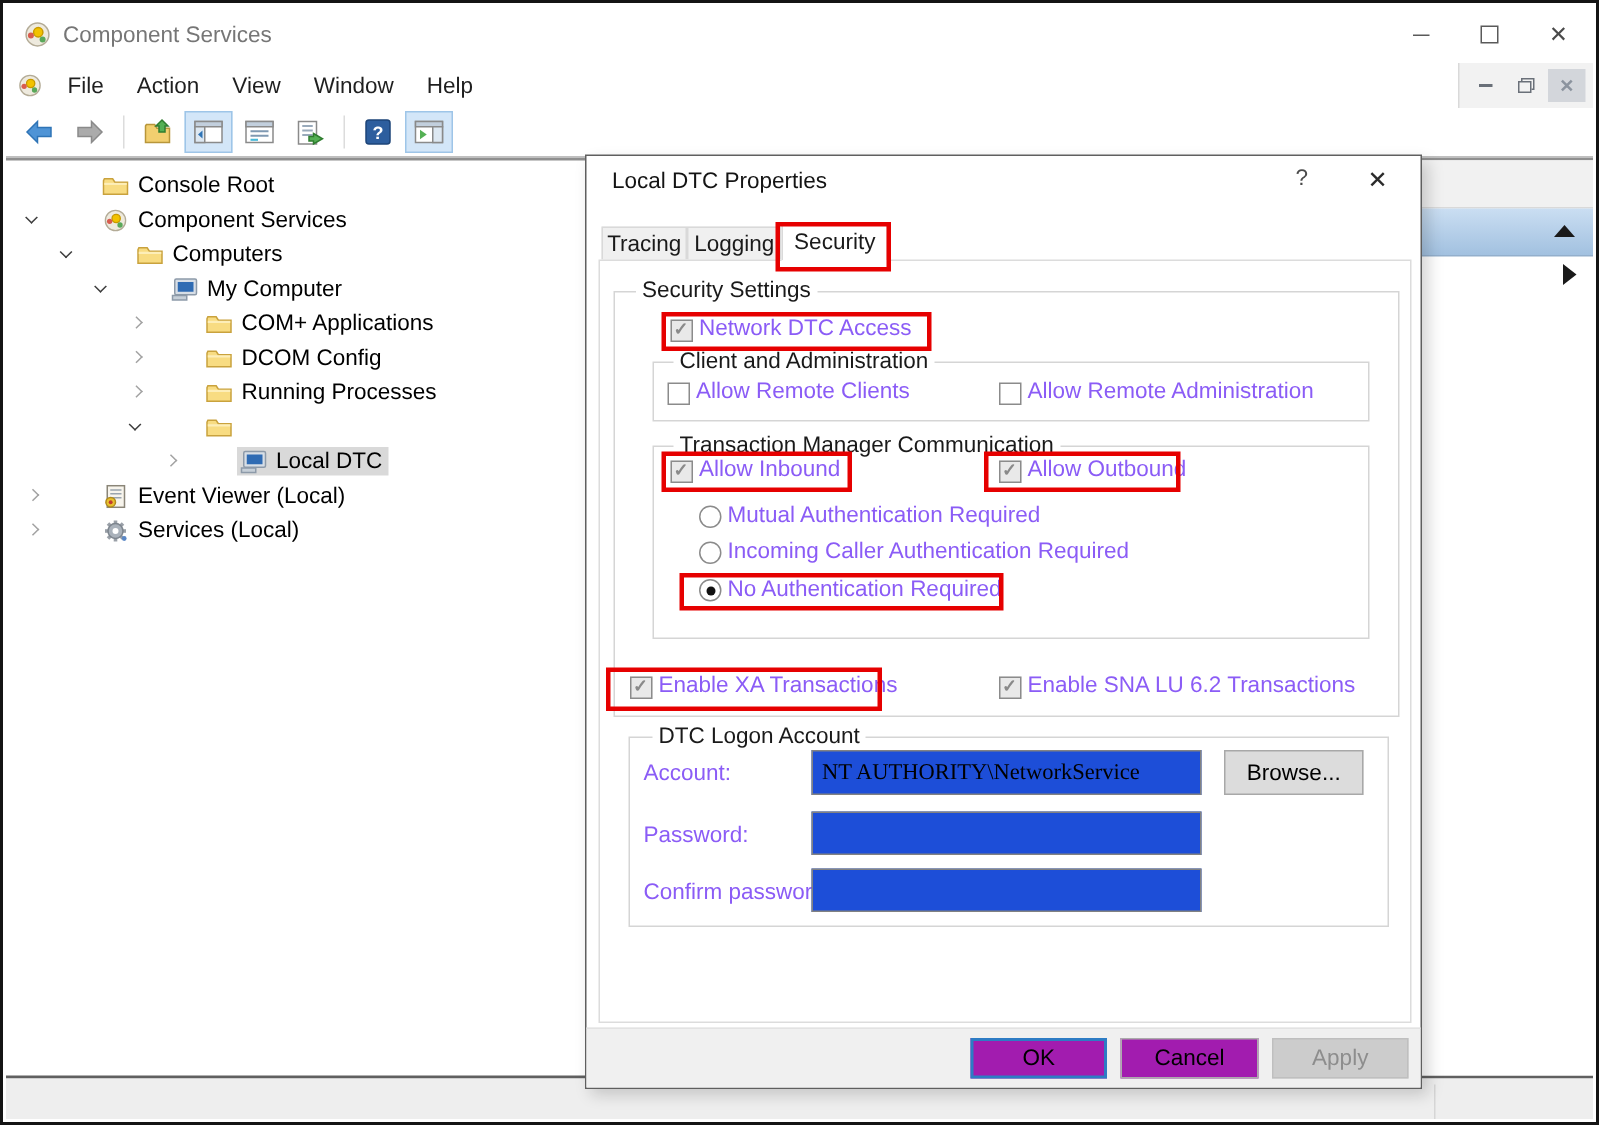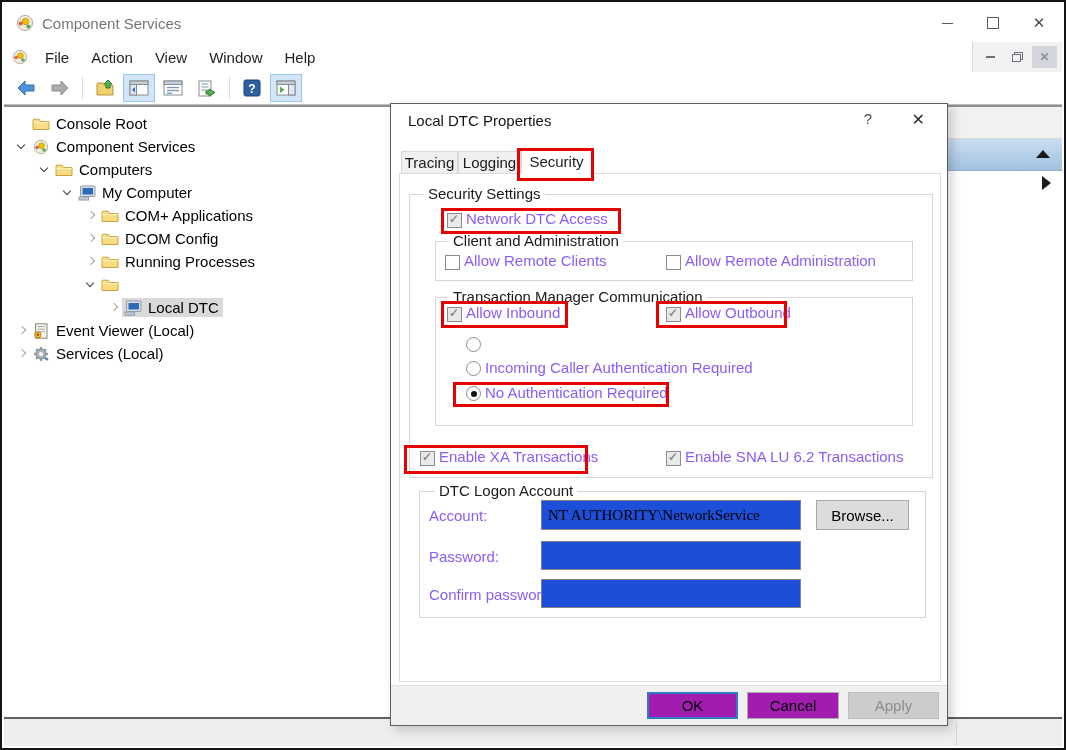--- a/index.html
+++ b/index.html
@@ -30,21 +30,21 @@
   .g-mclose{font-size:12px;font-weight:bold;color:#8b939e;}
 
   .toolbar{position:absolute;left:2px;top:70px;right:2px;height:32px;background:#fff;display:flex;align-items:center;border-bottom:1px solid #bfbfbf;}
   .tb-btn{width:30px;height:26px;display:flex;align-items:center;justify-content:center;margin:0 1px;border:1px solid transparent;}
   .tb-btn.active{background:#d3e6f8;border:1px solid #9ec5e8;}
   .tb-sep{width:1px;height:22px;background:#dcdcdc;margin:0 5px;}
 
   
   .workspace{position:absolute;left:2px;top:103px;right:2px;bottom:2px;background:#fff;border-top:2px solid #8f8f8f;box-sizing:border-box;}
   .tree{position:absolute;left:0;top:3px;width:520px;padding-top:2px;}
-  .tree-row{display:flex;align-items:center;height:23px;font-size:15px;color:#000;}
+  .tree-row{display:flex;align-items:center;height:23px;font-size:15px;color:#000;gap:36px;}
   .chev{width:16px;height:16px;position:relative;flex:none;}
   .chev.collapsed::after{content:"";position:absolute;left:5px;top:4px;width:5px;height:5px;
       border-top:1px solid #a2a2a2;border-right:1px solid #a2a2a2;transform:rotate(45deg);}
   .chev.expanded::after{content:"";position:absolute;left:4px;top:3px;width:5px;height:5px;
       border-top:1px solid #3c3c3c;border-right:1px solid #3c3c3c;transform:rotate(135deg);}
   .t-core{display:flex;align-items:center;padding:1px 4px 1px 2px;}
   .t-core.sel{background:#d9d9d9;}
   .t-core svg{margin-right:6px;flex:none;}
   .t-label{white-space:nowrap;}
 
@@ -386,20 +386,21 @@
   <span class="lbl" style="left:294px;top:148px;z-index:4">Allow Remote Administration</span>
 
   <div class="grp" style="left:44px;top:193px;width:478px;height:129px;z-index:3"></div>
   <span class="grp-lbl" style="left:58px;top:184px;">Transaction Manager Communication</span>
   <span class="cb on" style="left:56px;top:203px;z-index:4"></span>
   <span class="lbl" style="left:75px;top:200px;z-index:4">Allow Inbound</span>
   <span class="cb on" style="left:275px;top:203px;z-index:4"></span>
   <span class="lbl" style="left:294px;top:200px;z-index:4">Allow Outbound</span>
 
   <span class="rb" style="left:75px;top:233px;z-index:4"></span>
+  <span class="lbl" style="left:94px;top:231px;z-index:4">Mutual Authentication Required</span>
   <span class="rb" style="left:75px;top:257px;z-index:4"></span>
   <span class="lbl" style="left:94px;top:255px;z-index:4">Incoming Caller Authentication Required</span>
   <span class="rb on" style="left:75px;top:282px;z-index:4"></span>
   <span class="lbl" style="left:94px;top:280px;z-index:4">No Authentication Required</span>
 
   <span class="cb on" style="left:29px;top:347px;z-index:4"></span>
   <span class="lbl" style="left:48px;top:344px;z-index:4">Enable XA Transactions</span>
   <span class="cb on" style="left:275px;top:347px;z-index:4"></span>
   <span class="lbl" style="left:294px;top:344px;z-index:4">Enable SNA LU 6.2 Transactions</span>
 

